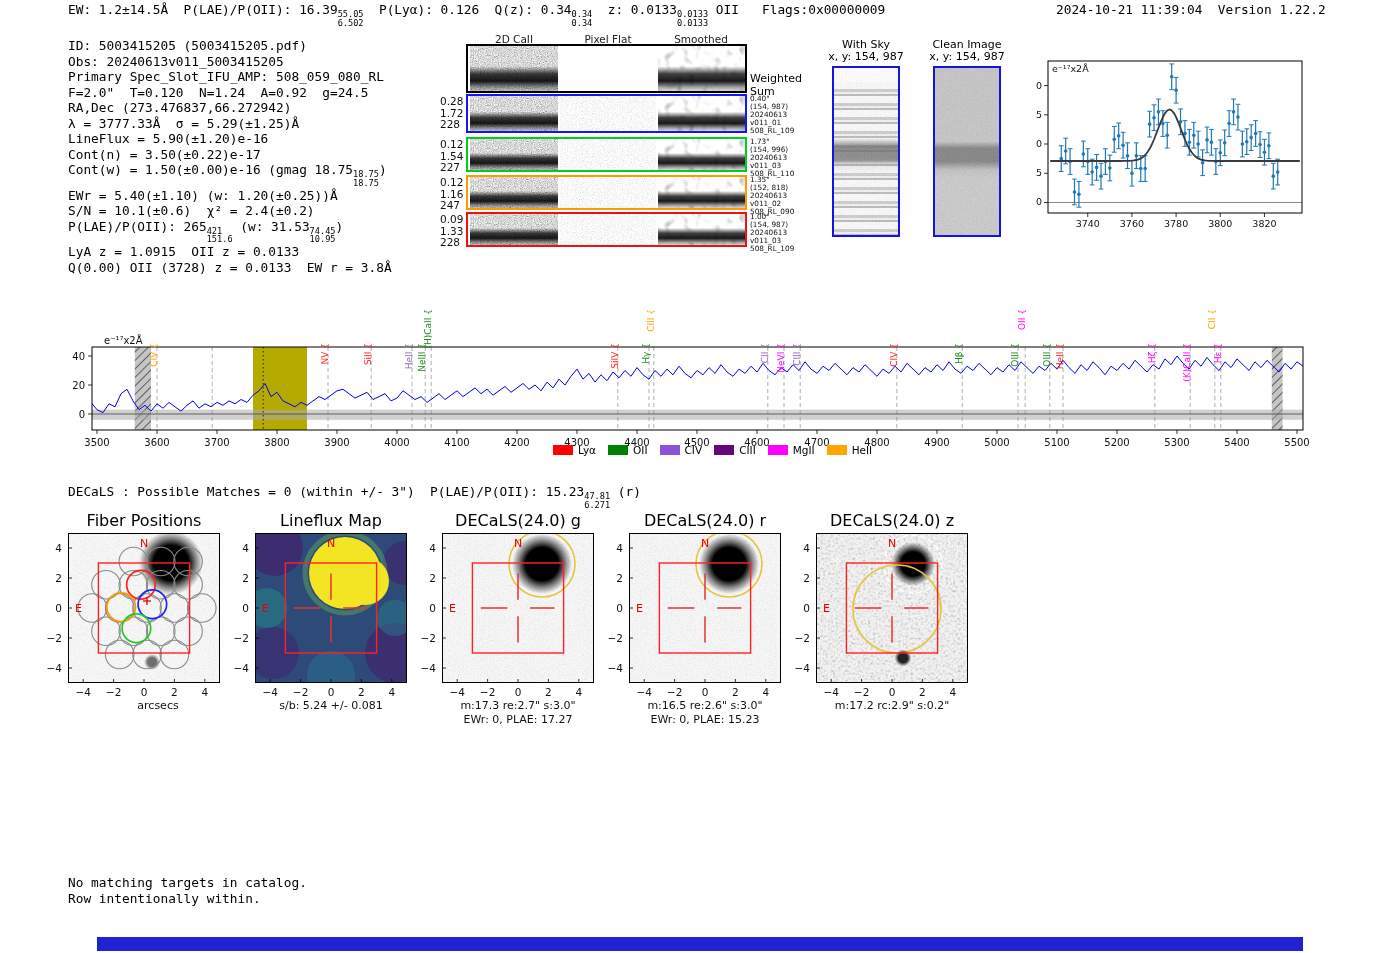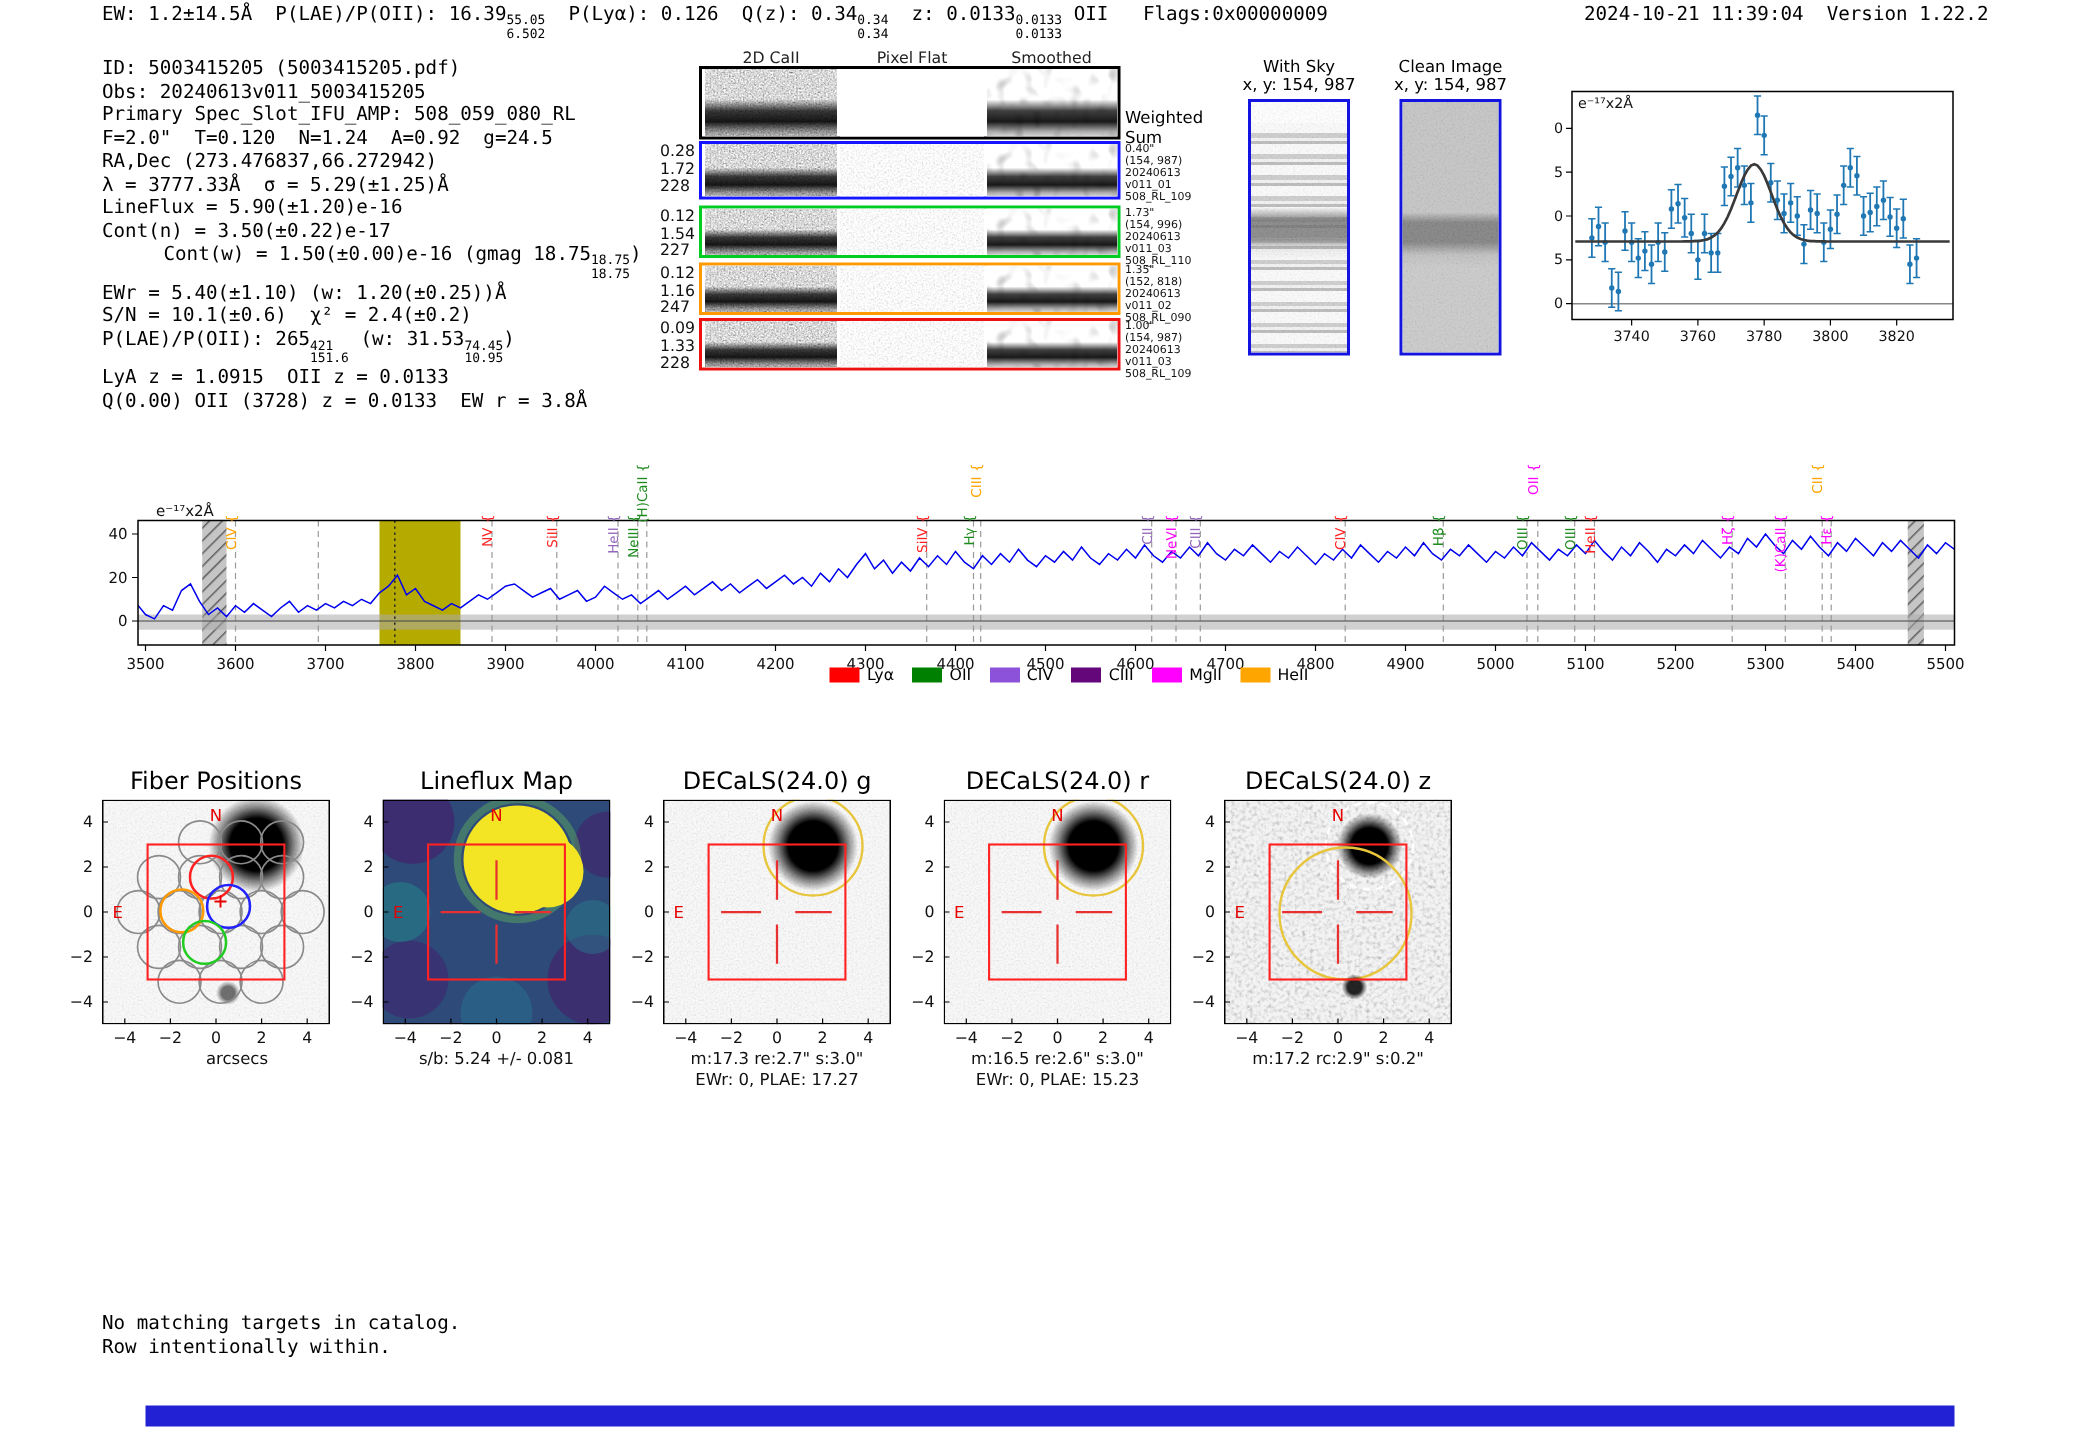--- a/index.html
+++ b/index.html
@@ -83,21 +83,21 @@
 
  <div id="info-block" class="abs" style="left:68px;top:38px">
       <div class="mono"><span style="white-space: pre;">ID: 5003415205 (5003415205.pdf)</span></div>
       <div class="mono"><span style="white-space: pre;">Obs: 20240613v011_5003415205</span></div>
       <div class="mono"><span style="white-space: pre;">Primary Spec_Slot_IFU_AMP: 508_059_080_RL</span></div>
       <div class="mono"><span style="white-space: pre;">F=2.0"  T=0.120  N=1.24  A=0.92  g=24.5</span></div>
       <div class="mono"><span style="white-space: pre;">RA,Dec (273.476837,66.272942)</span></div>
       <div class="mono"><span style="white-space: pre;">λ = 3777.33Å  σ = 5.29(±1.25)Å</span></div>
       <div class="mono"><span style="white-space: pre;">LineFlux = 5.90(±1.20)e-16</span></div>
       <div class="mono"><span style="white-space: pre;">Cont(n) = 3.50(±0.22)e-17</span></div>
-      <div class="mono"><span style="white-space: pre; margin-left: 41px;">Cont(w) = 1.50(±0.00)e-16 (gmag 18.75</span><span class="frac"><span>18.75</span><span>18.75</span></span><span style="white-space: pre;">)</span></div>
+      <div class="mono"><span style="white-space: pre;">Cont(w) = 1.50(±0.00)e-16 (gmag 18.75</span><span class="frac"><span>18.75</span><span>18.75</span></span><span style="white-space: pre;">)</span></div>
       <div class="mono"><span style="white-space: pre;">EWr = 5.40(±1.10) (w: 1.20(±0.25))Å</span></div>
       <div class="mono"><span style="white-space: pre;">S/N = 10.1(±0.6)  χ² = 2.4(±0.2)</span></div>
       <div class="mono"><span style="white-space: pre;">P(LAE)/P(OII): 265</span><span class="frac"><span>421</span><span>151.6</span></span><span style="white-space: pre;"> (w: 31.53</span><span class="frac"><span>74.45</span><span>10.95</span></span><span style="white-space: pre;">)</span></div>
       <div class="mono"><span style="white-space: pre;">LyA z = 1.0915  OII z = 0.0133</span></div>
       <div class="mono"><span style="white-space: pre;">Q(0.00) OII (3728) z = 0.0133  EW r = 3.8Å</span></div>
     </div>
 
  <span class="abs spec-col-title ctr" style="left:514px;top:33px">2D CaII</span>
  <span class="abs spec-col-title ctr" style="left:608px;top:33px">Pixel Flat</span>
  <span class="abs spec-col-title ctr" style="left:701px;top:33px">Smoothed</span>
@@ -594,20 +594,21 @@
       <div class="legend-item">
         <div class="legend-swatch" style="background: rgb(255, 0, 255);"></div>
         <div>MgII</div>
       </div>
       <div class="legend-item">
         <div class="legend-swatch" style="background: rgb(255, 165, 0);"></div>
         <div>HeII</div>
       </div>
     </div>
 
+ <div id="decals-line" class="abs mono" style="left:68px;top:484px"><span style="white-space: pre;">DECaLS : Possible Matches = 0 (within +/- 3")  P(LAE)/P(OII): 15.23</span><span class="frac"><span>47.81</span><span>6.271</span></span><span style="white-space: pre;"> (r)</span></div>
 
  <div id="cutouts">
       <div class="cutpanel" style="left: 68px; top: 533px; width: 152px; height: 150px;"><svg width="152" height="150">
           <rect x="0" y="0" width="152" height="150" fill="#f1f1f1"></rect>
           <rect x="0" y="0" width="152" height="150" filter="url(#nzLight)" opacity="0.5"></rect>
           <circle cx="103" cy="30" r="32" fill="url(#gBlob)"></circle>
           <circle cx="84" cy="129" r="8" fill="url(#gBlob)" opacity="0.55"></circle>
           <circle cx="65.36" cy="28.5" r="14.3" stroke="#8a8a8a" stroke-width="1.1" fill="none"></circle>
           <circle cx="92.72" cy="28.5" r="14.3" stroke="#8a8a8a" stroke-width="1.1" fill="none"></circle>
           <circle cx="120.08" cy="28.5" r="14.3" stroke="#8a8a8a" stroke-width="1.1" fill="none"></circle>

